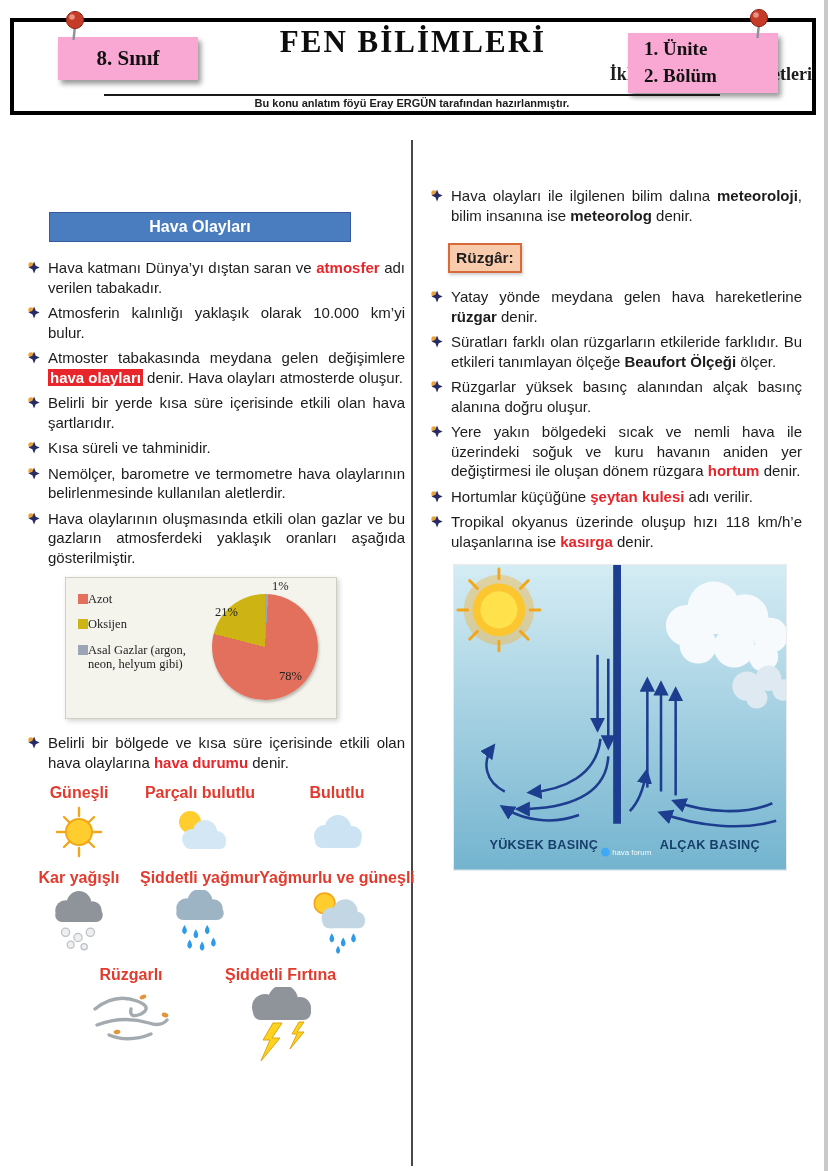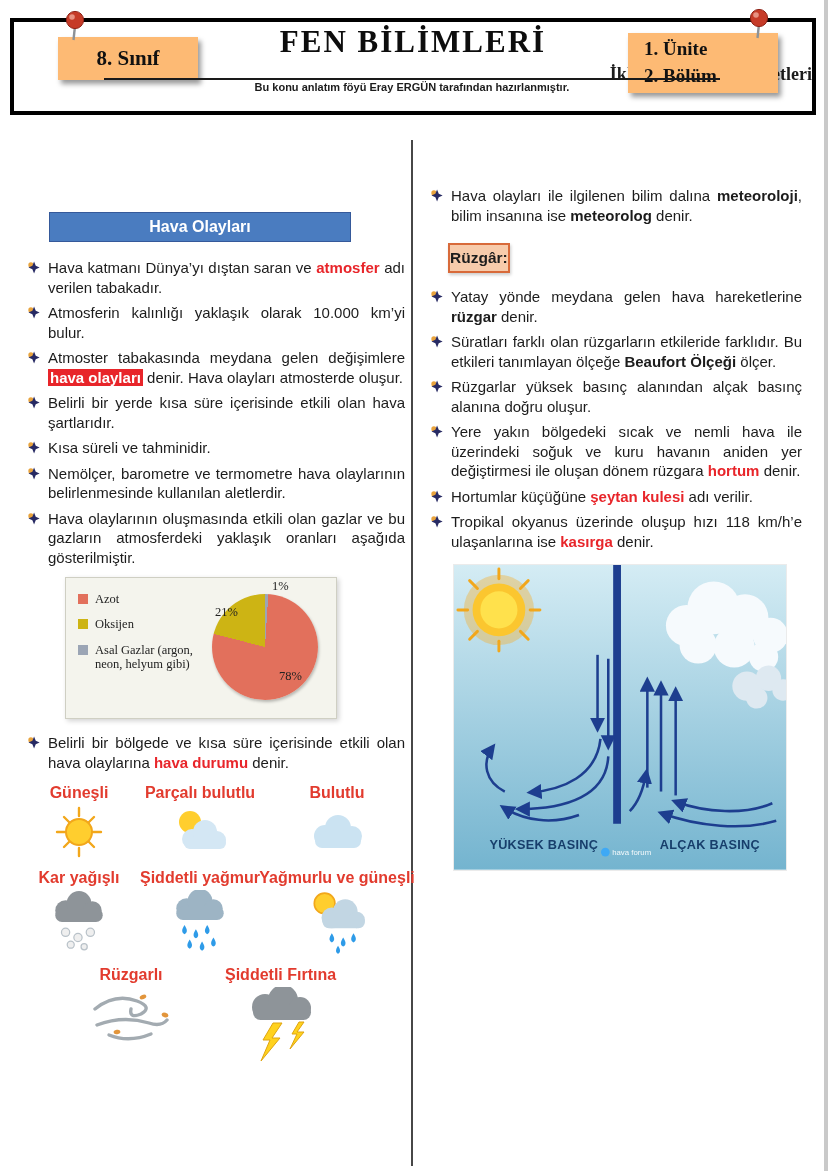--- a/index.html
+++ b/index.html
@@ -4,22 +4,22 @@
 <style>
   *{margin:0;padding:0;box-sizing:border-box}
   html,body{width:828px;height:1171px}
   body{position:relative;background:#ffffff;font-family:"Liberation Sans",sans-serif;color:#1c1c1c;overflow:hidden}
   .edge-right{position:absolute;right:0;top:0;width:4px;height:100%;background:#c9c9c9}
 
   
   .hdr{position:absolute;left:10px;top:18px;width:806px;height:97px;border:4px solid #000;background:#fff}
   .hdr-title{position:absolute;top:2px;left:0;right:0;text-align:center;font-family:"Liberation Serif",serif;font-weight:bold;font-size:31px;letter-spacing:2px;color:#0d0d0d}
   .hdr-sub{position:absolute;top:42px;left:0;right:0;text-align:right;font-family:"Liberation Serif",serif;font-weight:bold;font-size:18px}
-  .hdr-credit{position:absolute;bottom:0;left:90px;width:616px;border-top:2px solid #1a1a1a;text-align:center;font-size:11px;font-weight:bold;padding:1px 0 18px}
-  .note{position:absolute;background:#fdba74;box-shadow:3px 4px 5px rgba(0,0,0,.4);font-family:"Liberation Serif",serif;font-weight:bold;color:#111}
+  .hdr-credit{position:absolute;bottom:0;left:90px;width:616px;border-top:2px solid #1a1a1a;text-align:center;font-size:11px;font-weight:bold;padding:1px 0 2px}
+  .note{position:absolute;background:#f9a8d4;box-shadow:3px 4px 5px rgba(0,0,0,.4);font-family:"Liberation Serif",serif;font-weight:bold;color:#111}
   .note-left{left:44px;top:15px;width:140px;height:43px;font-size:21px;display:flex;align-items:center;justify-content:center}
   .note-right{right:34px;top:11px;width:150px;height:60px;font-size:19px;display:flex;flex-direction:column;justify-content:center;padding-left:16px;line-height:1.4}
   .pin{position:absolute;z-index:5}
   .pin-left{left:48px;top:-12px}
   .pin-right{right:40px;top:-14px}
 
   
   .divider{position:absolute;left:411px;top:140px;width:2px;height:1026px;background:#474747}
   .col-left{position:absolute;left:27px;top:192px;width:378px}
   .col-right{position:absolute;left:430px;top:186px;width:372px}
@@ -29,42 +29,42 @@
   .bullet{display:flex;gap:8px;margin-bottom:6px}
   .bmark-svg{flex:0 0 13px;width:13px;height:13px;margin-top:3px}
   .b-text{flex:1;font-size:15px;line-height:1.3;text-align:justify}
   .seg-bold{font-weight:700}
   .seg-red-bold{font-weight:700;color:#E8252A}
   .seg-red-hl{font-weight:700;color:#fff;background:#E8252A;padding:0 2px}
 
   
   .chartbox{position:relative;width:272px;height:142px;margin:10px 0 14px 38px;background:#F4F4ED;border:1px solid #CFCFC3;box-shadow:2px 2px 5px rgba(0,0,0,.18)}
   .legend{position:absolute;left:12px;top:14px;width:124px;font-family:"Liberation Serif",serif;font-size:12.5px;line-height:1.15;color:#222}
-  .legend-item{display:flex;gap:7px;margin-bottom:11px}
+  .legend-item{display:flex;margin-bottom:11px}
   .sw{flex:0 0 10px;width:10px;height:10px;margin-top:2px}
   .pie{position:absolute;left:146px;top:16px;width:106px;height:106px;border-radius:50%;box-shadow:1px 2px 3px rgba(0,0,0,.25)}
   .pct{position:absolute;font-family:"Liberation Serif",serif;font-size:12.5px;color:#222}
   .pct-1{left:206px;top:1px}
   .pct-21{left:149px;top:27px}
   .pct-78{left:213px;top:91px}
 
   
   .wgrid{display:grid;grid-template-columns:104px 138px 136px;row-gap:10px;margin-top:12px}
   .witem{display:flex;flex-direction:column;align-items:center}
   .wlabel{color:#E23B2E;font-weight:700;font-size:16px;margin-bottom:3px;text-align:center;white-space:nowrap}
   .wicon-s{width:70px;height:54px}
   .wicon-m{width:74px;height:64px}
   .row3{grid-column:1/4;display:flex;align-items:flex-start;margin-top:2px}
   .row3 .witem:first-child{margin-left:60px}
   .row3 .witem:last-child{margin-left:50px}
   .wicon-wind{width:88px;height:58px}
   .wicon-storm{width:92px;height:80px}
 
   
-  .ruzgar-box{display:inline-block;margin:12px 0 14px 18px;background:#F7CBAB;border:2px solid #D86A3A;font-weight:700;font-size:15.5px;padding:4px 0;box-shadow:1px 2px 3px rgba(0,0,0,.2)}
+  .ruzgar-box{display:inline-block;margin:12px 0 14px 18px;background:#F7CBAB;border:2px solid #D86A3A;font-weight:700;font-size:15.5px;padding:4px 6px;box-shadow:1px 2px 3px rgba(0,0,0,.2)}
   .pdg{display:block;width:332px;margin:14px 0 0 24px;box-shadow:0 0 0 1px rgba(0,0,0,.08)}
   .pdg-label{font-family:"Liberation Sans",sans-serif;font-weight:700;font-size:13px;fill:#173E6B;letter-spacing:.3px}
   .pdg-wm{font-family:"Liberation Sans",sans-serif;font-size:8px;fill:#fff;opacity:.92}
 </style>
 </head>
 <body>
 
 <svg width="0" height="0" style="position:absolute" aria-hidden="true">
   <defs>
     <symbol id="bmark" viewBox="0 0 14 14">

